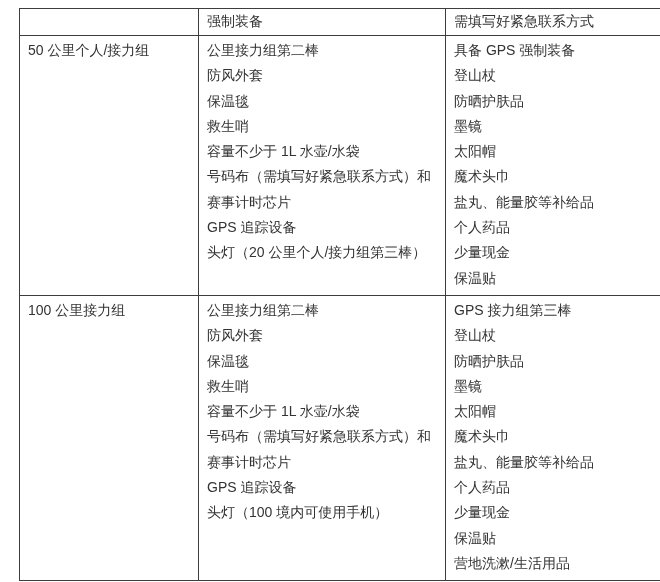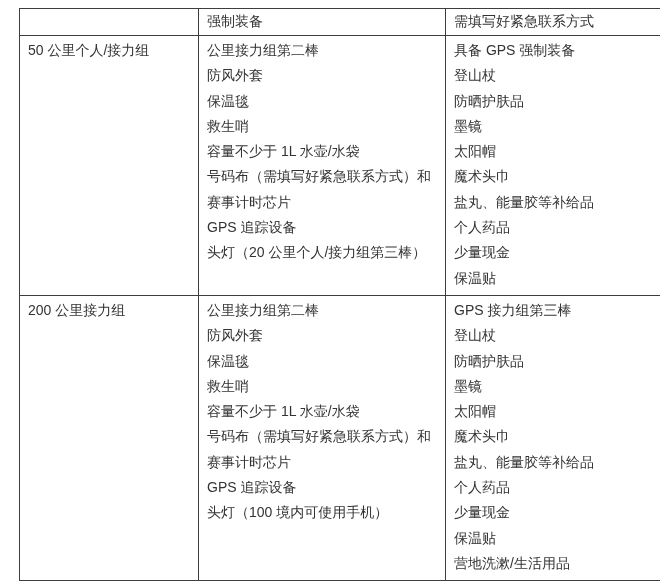--- a/index.html
+++ b/index.html
@@ -92,21 +92,21 @@
             <div class="line">太阳帽</div>
             <div class="line">魔术头巾</div>
             <div class="line">盐丸、能量胶等补给品</div>
             <div class="line">个人药品</div>
             <div class="line">少量现金</div>
             <div class="line">保温贴</div>
           </td>
         </tr>
         <tr>
           <td>
-            <div class="line">200 公里接力组</div>
+            <div class="line">100 公里接力组</div>
           </td>
           <td>
             <div class="line">公里接力组第二棒</div>
             <div class="line">防风外套</div>
             <div class="line">保温毯</div>
             <div class="line">救生哨</div>
             <div class="line">容量不少于 1L 水壶/水袋</div>
             <div class="line">号码布（需填写好紧急联系方式）和</div>
             <div class="line">赛事计时芯片</div>
             <div class="line">GPS 追踪设备</div>

